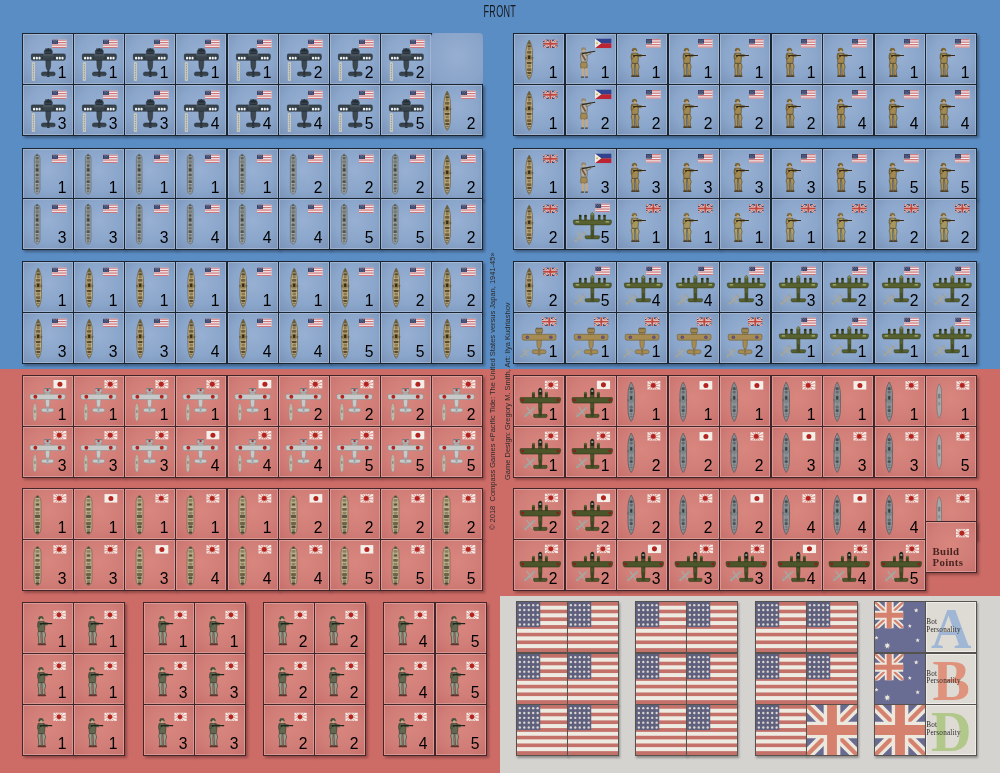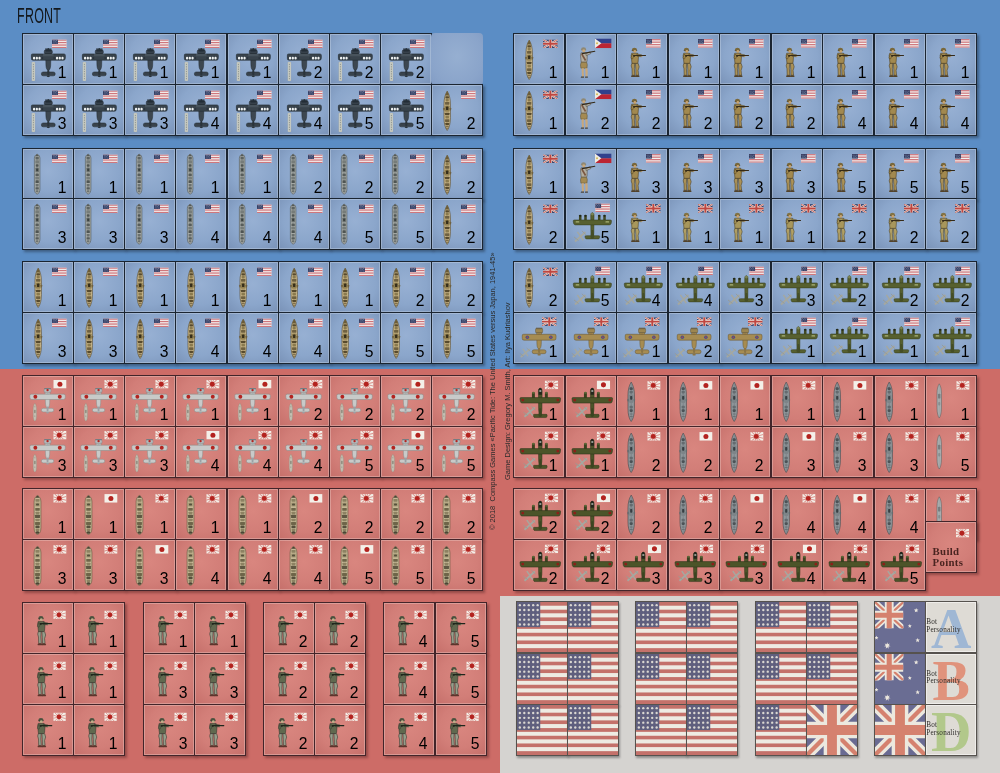--- a/index.html
+++ b/index.html
@@ -1,18 +1,18 @@
 <!DOCTYPE html>
 <html><head><meta charset="utf-8"><style>*{margin:0;padding:0;box-sizing:border-box}
 html,body{width:1000px;height:773px}
 body{position:relative;overflow:hidden;background:#fff;font-family:"Liberation Sans",sans-serif}
 .bgb{position:absolute;left:0;top:0;width:1000px;height:368.5px;background:#5b8dc5}
 .bgr{position:absolute;left:0;top:368.5px;width:1000px;height:404.5px;background:#cd6c67}
 .bgg{position:absolute;left:500px;top:596px;width:500px;height:177px;background:#d5d3d0}
-#front{position:absolute;opacity:0.999;left:0;top:3px;width:1000px;font-size:22px;color:#14181c}
+#front{position:absolute;opacity:0.999;left:0;top:3px;width:1000px;text-align:center;font-size:16px;color:#14181c}
 #front span{display:inline-block;transform:scaleX(0.565);letter-spacing:0.5px}
 .vt{position:absolute;opacity:0.999;font-size:7.5px;color:#2b2b2b;white-space:nowrap;transform:rotate(-90deg);transform-origin:0 0}
 .c{position:absolute;width:52px;height:52px;border:1.6px solid #1b2531;box-shadow:inset 0 0 0 1px rgba(214,226,240,0.35),1.6px 2px 2.4px rgba(25,31,40,0.42)}
 .b{background:radial-gradient(ellipse 75% 75% at 50% 44%,#97b0d3 0%,#8ba6cb 55%,#7992b7 100%)}
 .r{background:radial-gradient(ellipse 75% 75% at 50% 44%,#d9867f 0%,#d27e78 55%,#c56f6a 100%);border-color:#43252a;box-shadow:inset 0 0 0 1px rgba(245,220,215,0.35),1.6px 2px 2.4px rgba(70,28,28,0.42)}
 .w{background:#efece5;border:1.2px solid #56524e;box-shadow:inset 0 0 0 1px rgba(255,255,255,0.5),1.4px 1.8px 2px rgba(40,40,40,0.4)}
 .e{background:radial-gradient(ellipse at 50% 45%,#96afd1 0%,#8aa4ca 70%,#829cc4 100%);border:none;border-radius:4px;box-shadow:none}
 .c svg{position:absolute;left:0;top:0;width:100%;height:100%;opacity:0.999}
 .bp span{position:absolute;opacity:0.999;left:6.5px;top:24px;font:700 10.8px "Liberation Serif",serif;color:#4a2420;line-height:10.6px;letter-spacing:0.3px}
 .bl{position:absolute;opacity:0.999;left:0;top:0;width:100%;height:100%;font:700 56px "Liberation Serif",serif;text-align:center;line-height:55px}

